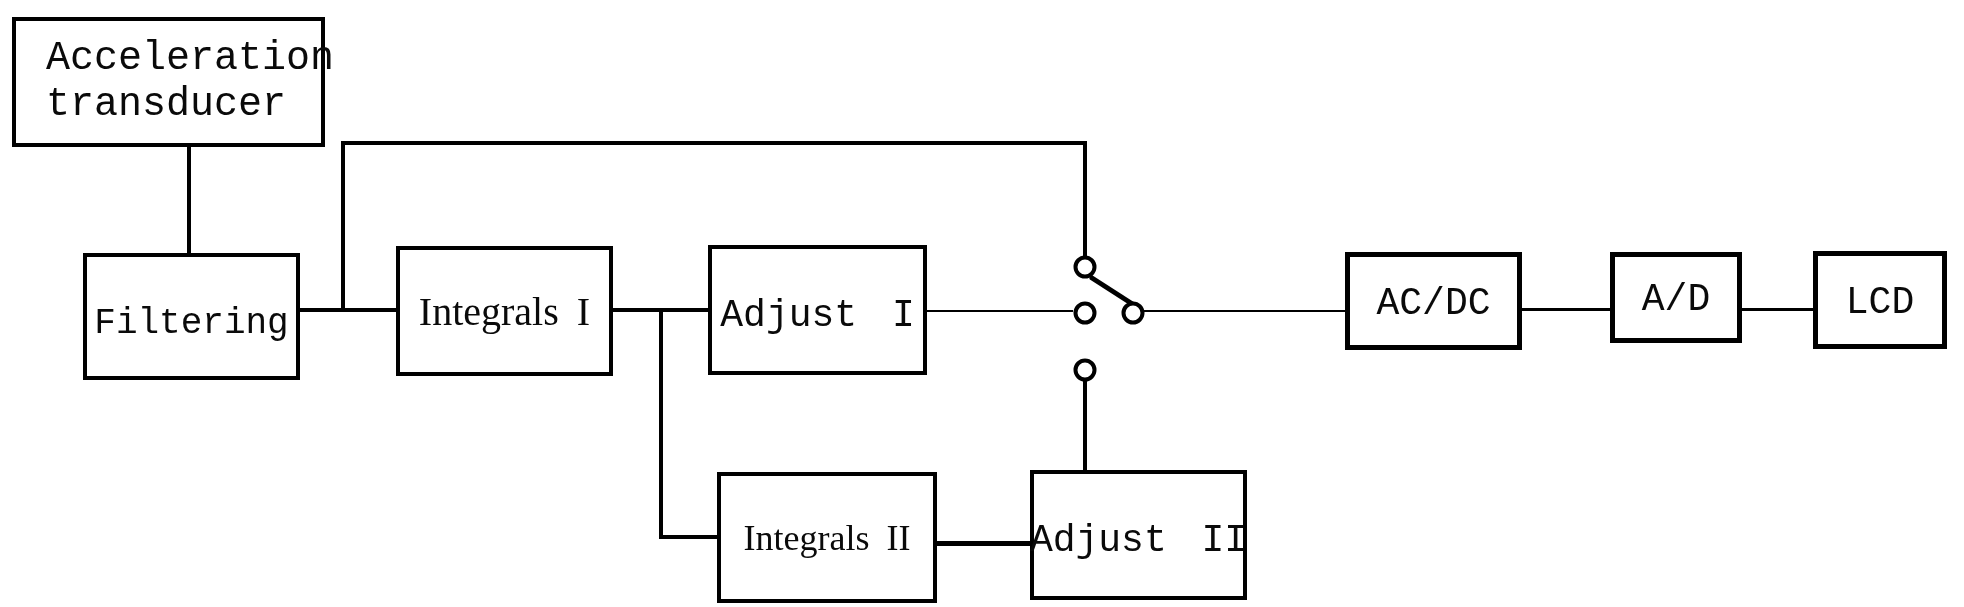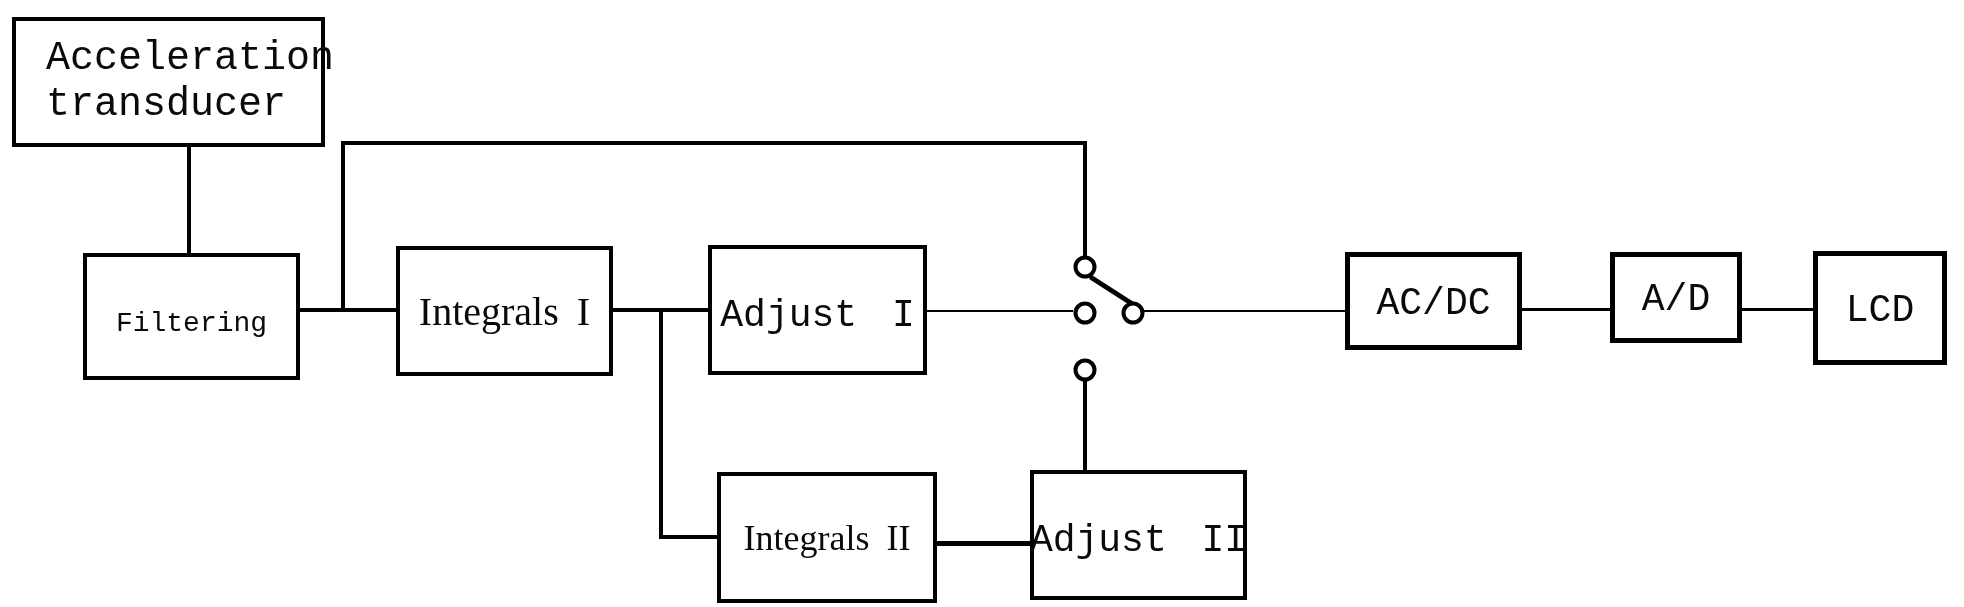--- a/index.html
+++ b/index.html
@@ -32,34 +32,34 @@
   }
   .node .lines {
     display: flex;
     flex-direction: column;
     align-items: flex-start;
   }
   #node-accel { left: 12px; top: 17px; width: 313px; height: 130px;
                 justify-content: flex-start; padding-left: 30px;
                 font-size: 40px; line-height: 46px; }
   #node-filtering { left: 83px; top: 253px; width: 217px; height: 127px;
-                    font-size: 28px; padding-top: 14px; }
+                    font-size: 36px; padding-top: 14px; }
   #node-integrals1 { left: 396px; top: 246px; width: 217px; height: 130px;
                      font-size: 40px; word-spacing: 8px; }
   #node-adjust1 { left: 708px; top: 245px; width: 219px; height: 130px;
                   font-size: 38px; word-spacing: 12px; padding-top: 10px; }
   #node-integrals2 { left: 717px; top: 472px; width: 220px; height: 131px;
                      font-size: 36px; word-spacing: 8px; }
   #node-adjust2 { left: 1030px; top: 470px; width: 217px; height: 130px;
                   font-size: 38px; word-spacing: 12px; padding-top: 10px; }
   #node-acdc { left: 1345px; top: 252px; width: 177px; height: 98px;
                border-width: 5px; font-size: 38px; padding-top: 4px; }
   #node-ad   { left: 1610px; top: 252px; width: 132px; height: 91px;
                border-width: 5px; font-size: 38px; padding-top: 4px; }
-  #node-lcd  { left: 1813px; top: 251px; width: 134px; height: 114px;
+  #node-lcd  { left: 1813px; top: 251px; width: 134px; height: 98px;
                border-width: 5px; font-size: 38px; padding-top: 4px; }
 
   #edge-accel-filtering      { left: 187px;  top: 146px; width: 4px;   height: 108px; }
   #edge-bypass-vert-left     { left: 341px;  top: 141px; width: 4px;   height: 171px; }
   #edge-bypass-top           { left: 341px;  top: 141px; width: 746px; height: 4px; }
   #edge-bypass-vert-right    { left: 1083px; top: 141px; width: 4px;   height: 116px; }
   #edge-filtering-integrals1 { left: 298px;  top: 308px; width: 100px; height: 4px; }
   #edge-integrals1-adjust1   { left: 611px;  top: 308px; width: 99px;  height: 4px; }
   #edge-branch-vert          { left: 659px;  top: 308px; width: 4px;   height: 231px; }
   #edge-branch-horiz         { left: 659px;  top: 535px; width: 61px;  height: 4px; }

